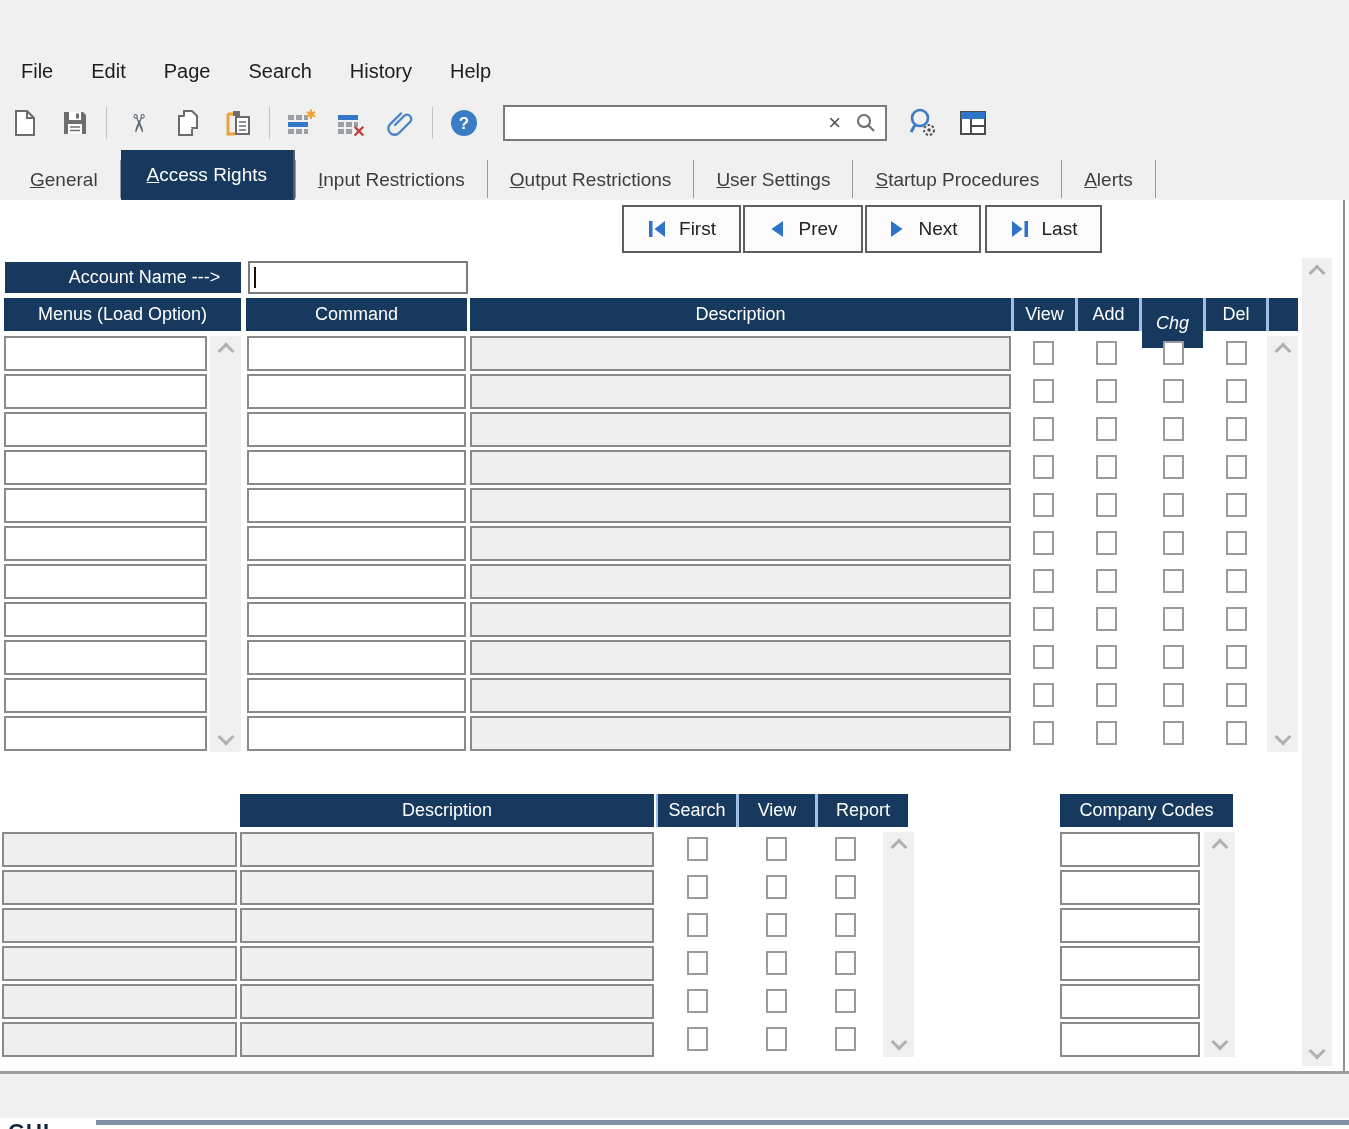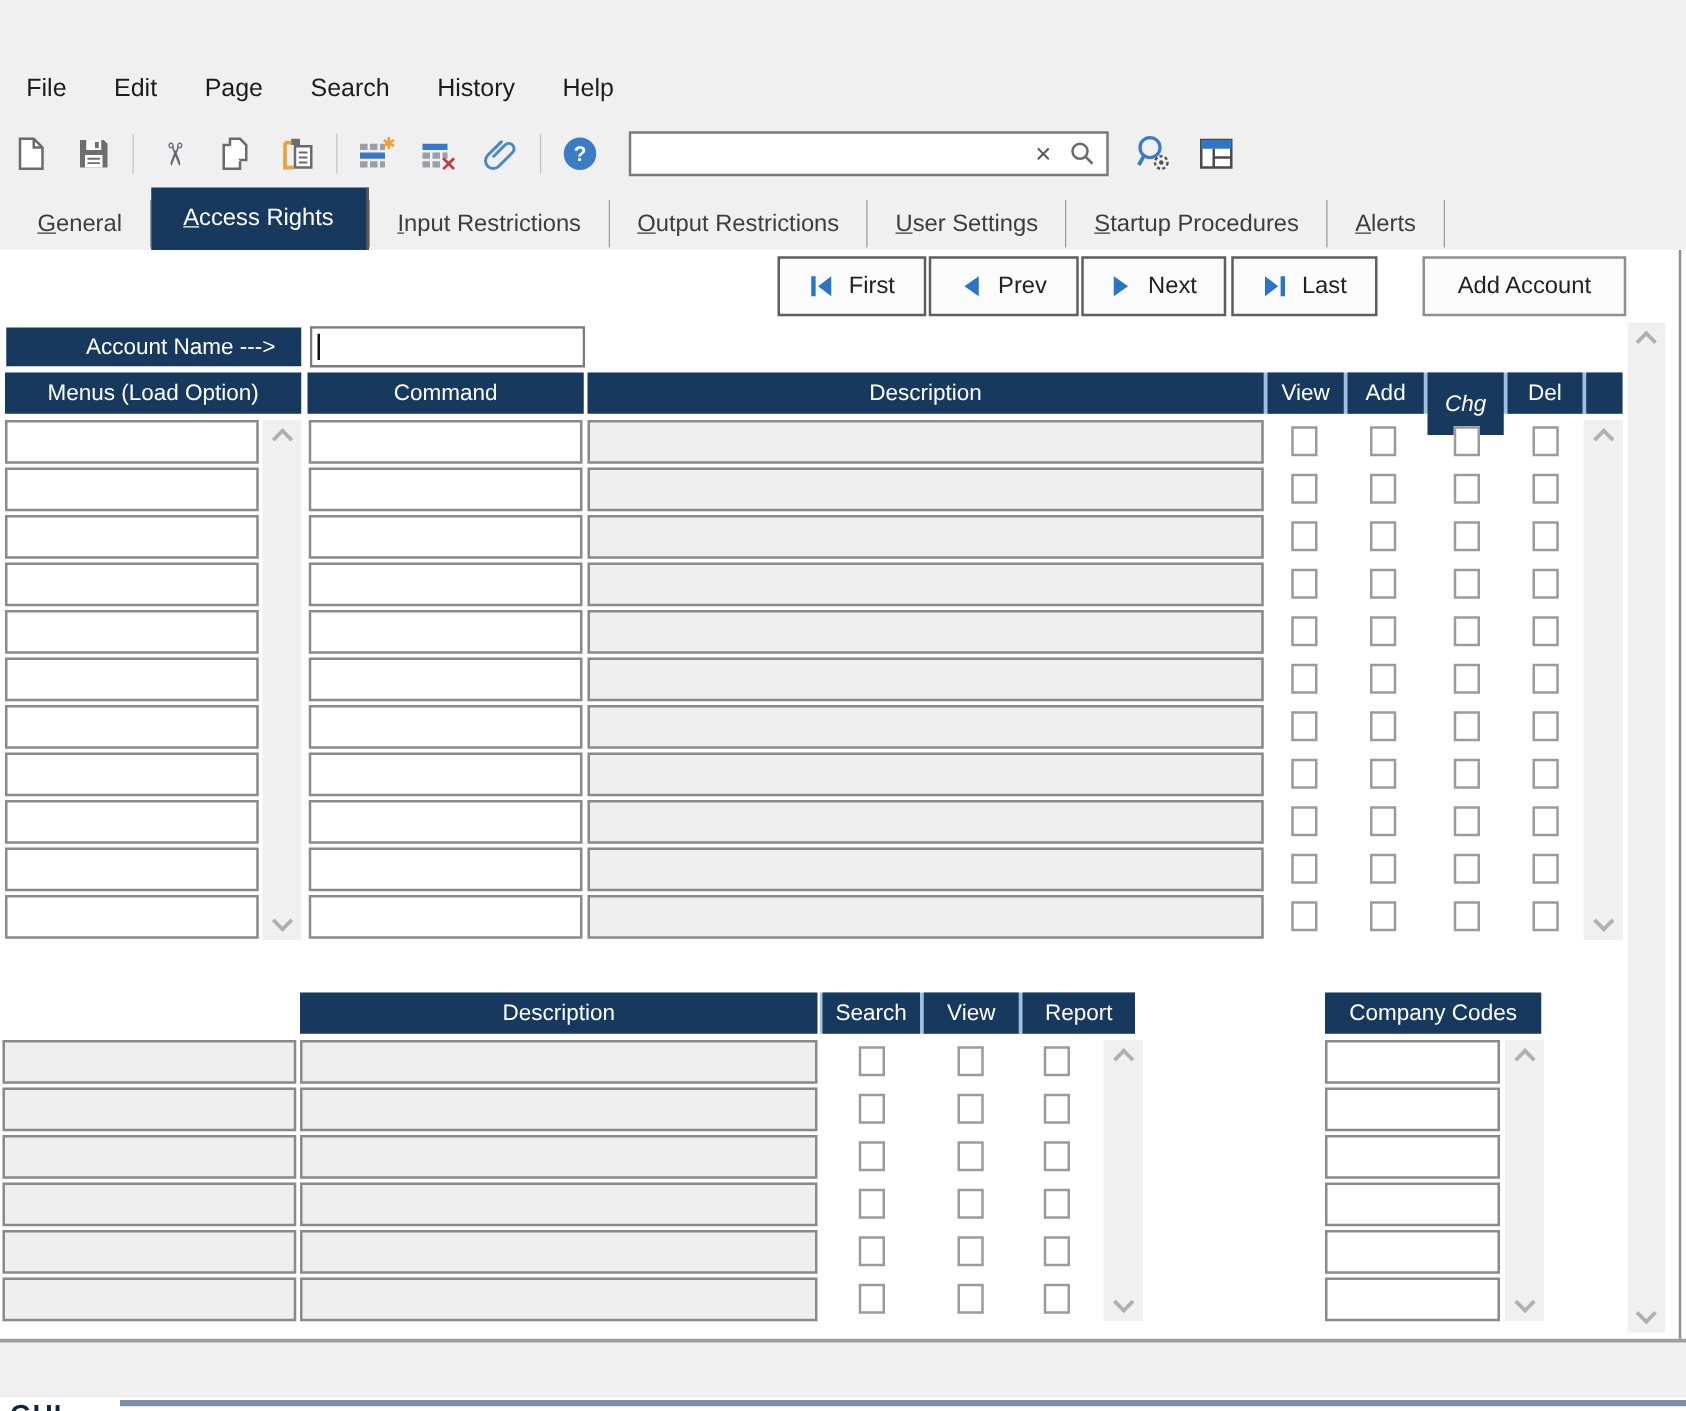--- a/index.html
+++ b/index.html
@@ -230,23 +230,20 @@
     </svg>
       <span>Next</span>
   </div>
   <div class="navbtn" id="btn-last">
     <svg width="20" height="18" viewBox="0 0 20 18">
       <polygon points="2,1 2,17 12.5,9" fill="#2d74c6"></polygon>
         <rect x="14.5" y="1" width="3.5" height="16" fill="#2d74c6"></rect>
     </svg>
       <span>Last</span>
   </div>
-  <div class="navbtn" id="btn-add-account">
-    <span>Add Account</span>
-  </div>
 
   <div class="hcell" id="account-label">Account Name ---&gt;</div>
   <div id="account-input-wrap">
     <input id="account-input" value="" style="">
     <div class="caret"></div>
   </div>
 
   <div class="hback" style="left:1011px;top:298px;width:287px;height:33px;"></div>
   <div class="hcell" style="left:4px;top:298px;width:237px;height:33px;">Menus (Load Option)</div>
   <div class="hcell" style="left:246px;top:298px;width:221px;height:33px;">Command</div>

